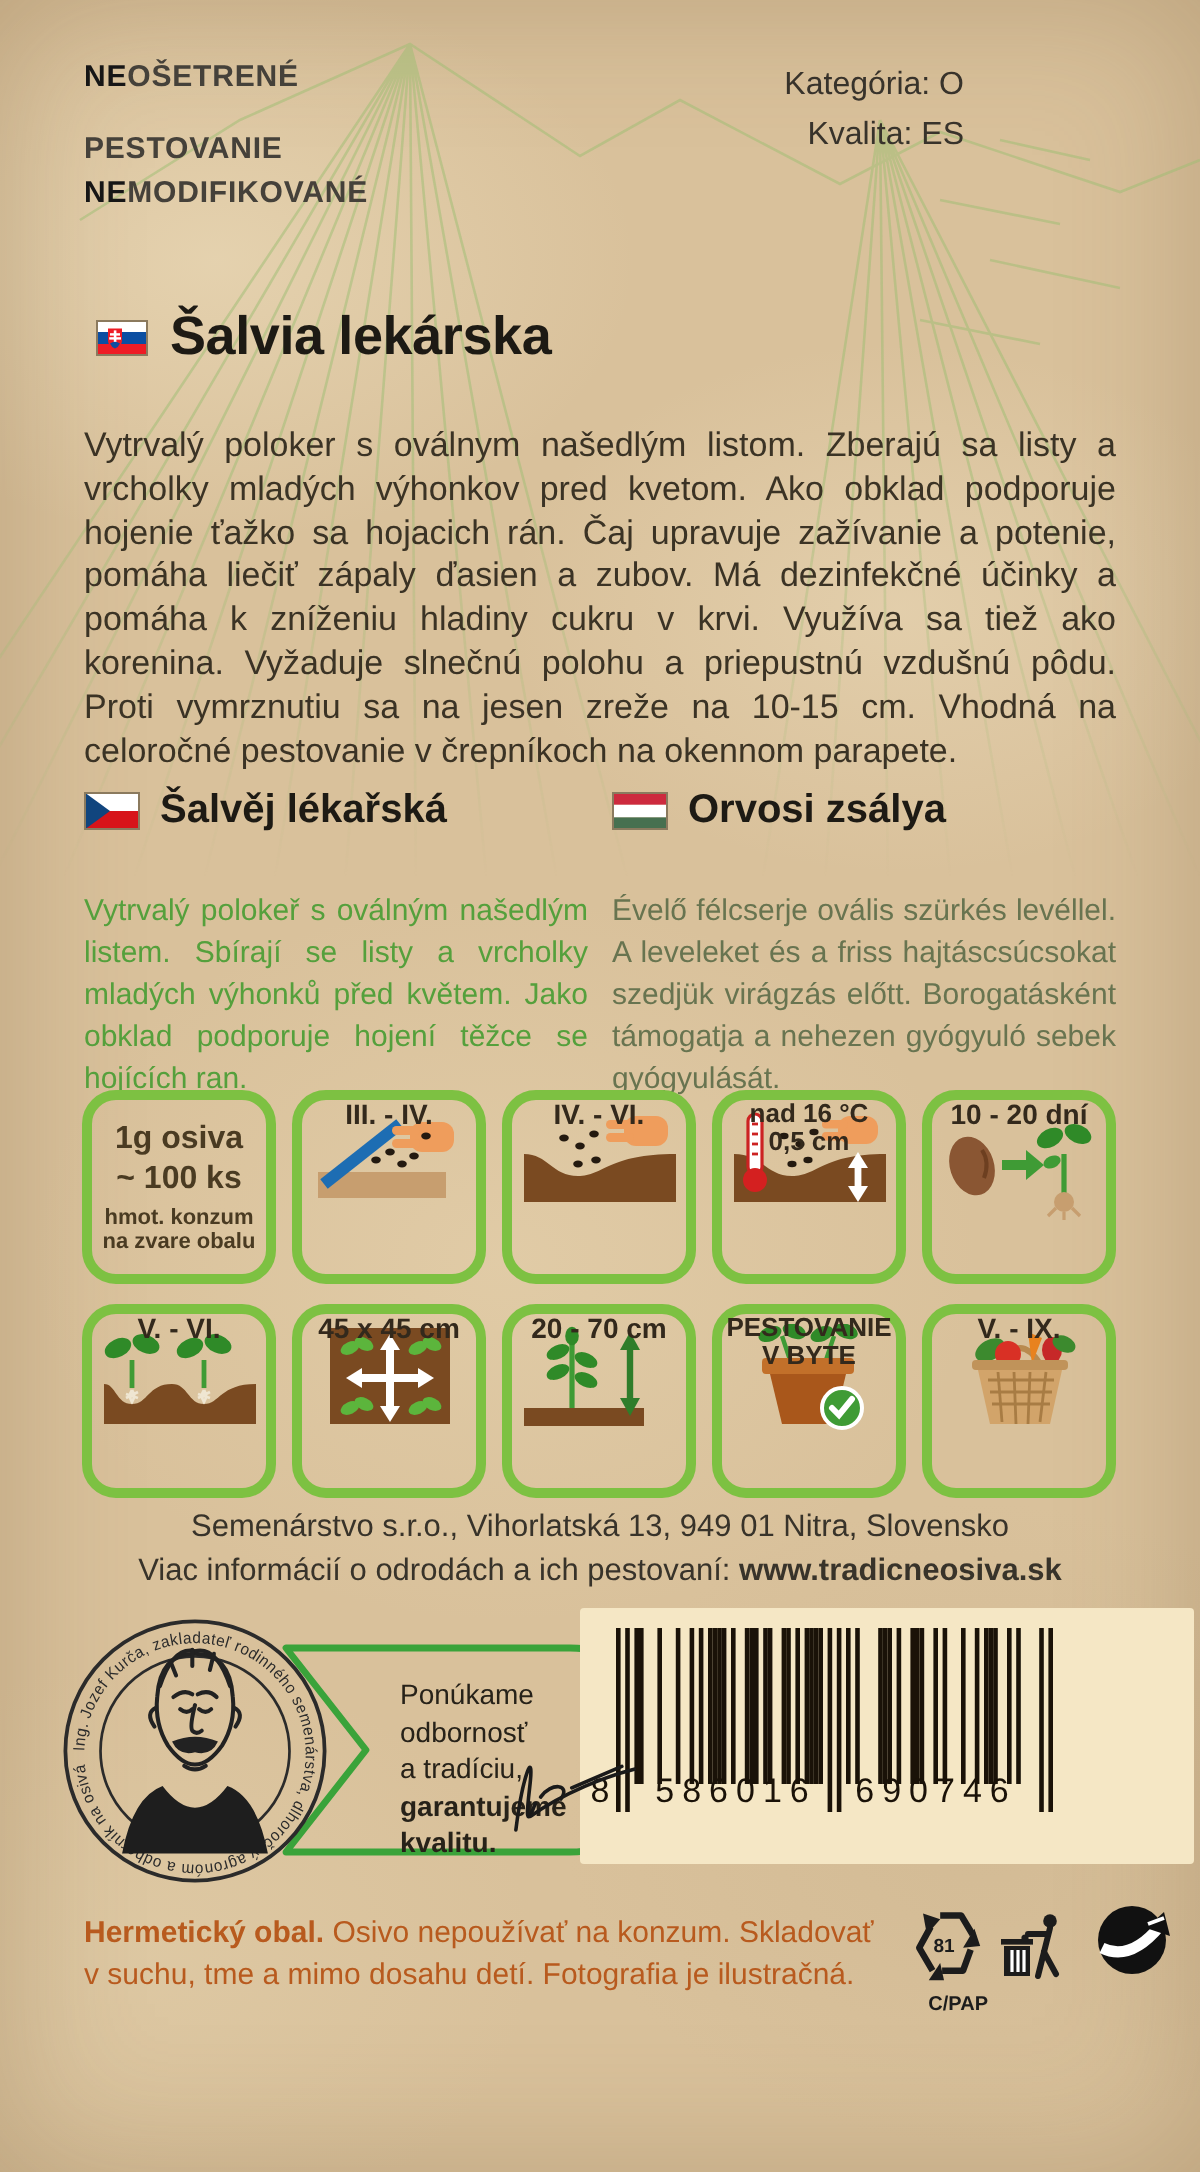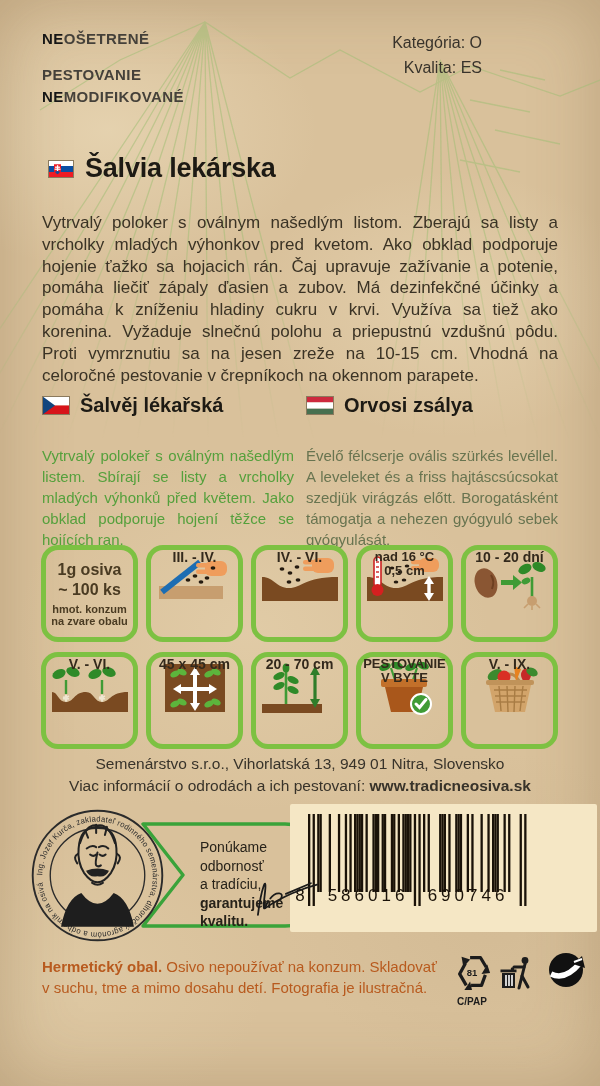--- a/index.html
+++ b/index.html
@@ -50,21 +50,21 @@
   .bc-digits span{position:absolute;top:82px;font-size:17px;color:#1a1208;letter-spacing:4px;text-align:center;font-family:"Liberation Sans",sans-serif;}
   .bc-g0{left:2px;width:16px;letter-spacing:0!important;}
   .bc-g1{left:28px;width:100px;}
   .bc-g2{left:132px;width:92px;}
   .sk-col{position:absolute;left:250px;top:8px;width:52px;text-align:center;color:#3a352c;}
   .sk-col .sk{font-size:20px;font-weight:bold;letter-spacing:1px;color:#45413a;}
   .sk-col .fam{font-size:10px;line-height:12px;color:#45413a;margin-top:3px;}
   .warning{left:42px;top:956px;width:398px;font-size:15px;line-height:21px;color:#b85a1e;}
   .warning .bld{font-weight:bold;}
   .recy{top:952px;text-align:center;}
-  .recy .cap{font-size:10px;font-weight:bold;color:#1c1c1c;margin-top:0;line-height:11px;}
+  .recy .cap{font-size:10px;font-weight:bold;color:#1c1c1c;margin-top:0;line-height:11px;text-align:right;}
   .stamp{left:30px;top:808px;z-index:4;}
   .sig{left:246px;top:866px;z-index:5;transform:rotate(-6deg);}
   .bubble{left:135px;top:816px;z-index:2;}
 </style>
 </head>
 <body>
 
 <div class="sheet">
 
   <svg class="abs" style="left:0;top:0;mask-image:linear-gradient(to bottom,rgba(0,0,0,.95) 50%,transparent 97%);-webkit-mask-image:linear-gradient(to bottom,rgba(0,0,0,.95) 50%,transparent 97%)" width="600" height="452" viewBox="0 0 600 452">

